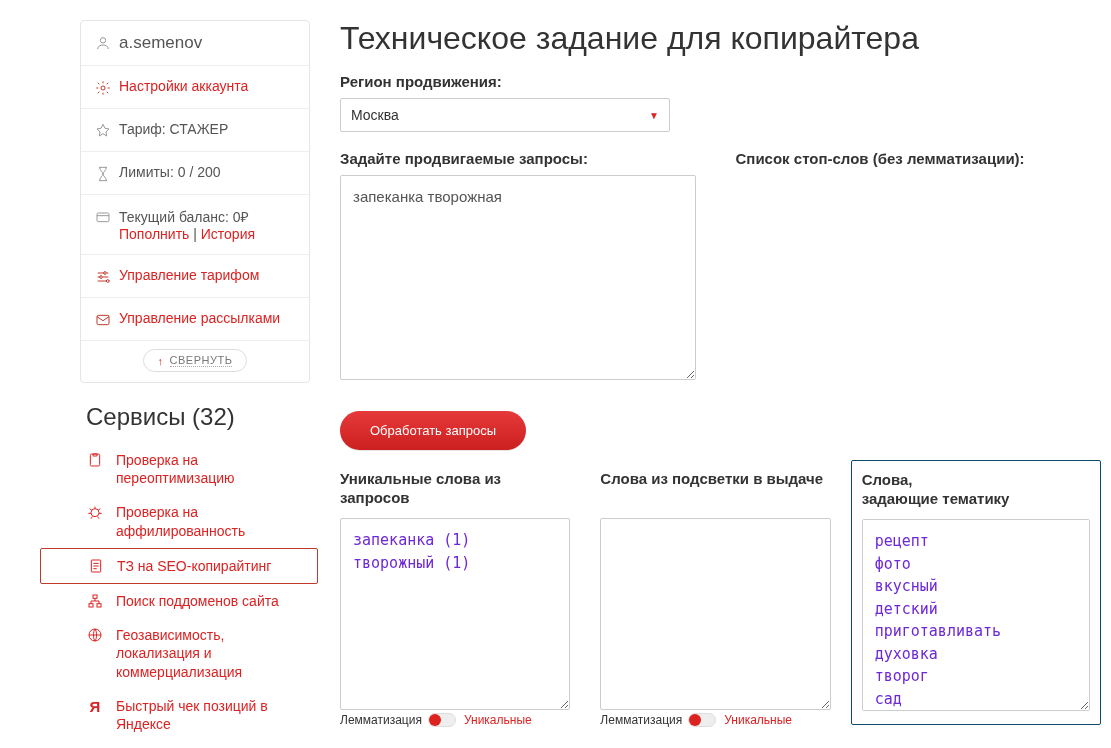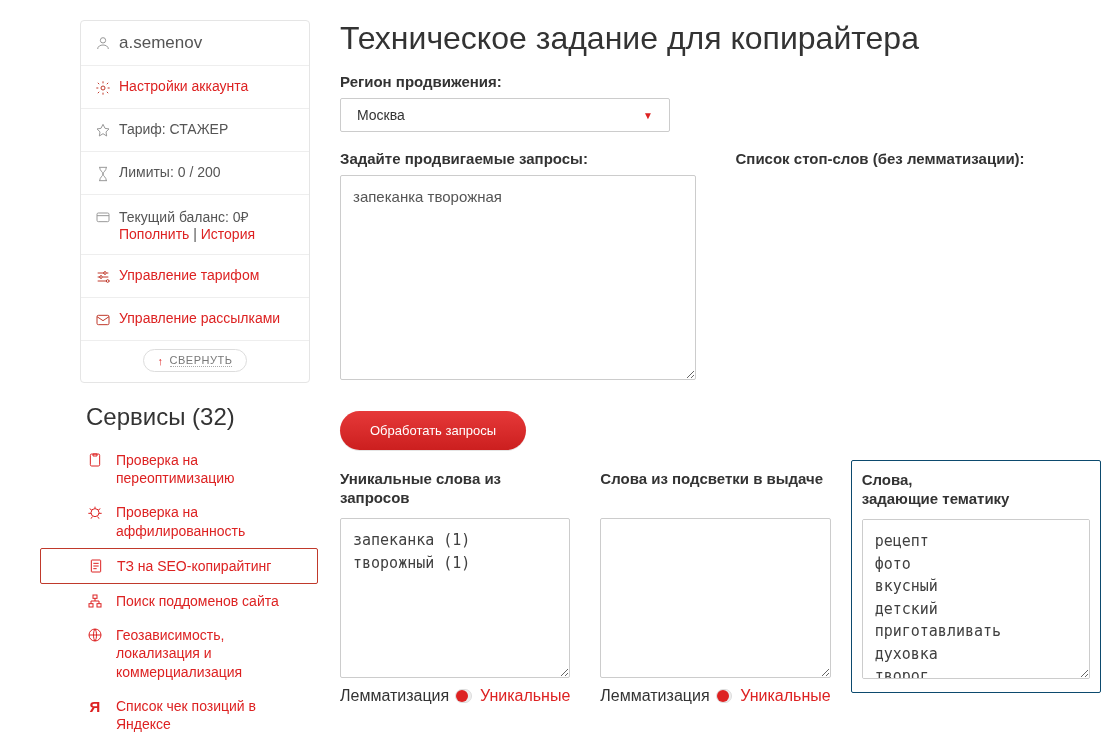--- a/index.html
+++ b/index.html
@@ -38,21 +38,21 @@
   .srv-row { display: flex; align-items: flex-start; gap: 12px; padding: 8px 6px; font-size: 14px; cursor: pointer; }
   .srv-icon { width: 18px; color: #d22; flex-shrink: 0; display: inline-flex; justify-content: center; margin-top: 1px; }
   .srv-label { color: #d22; line-height: 1.3; }
   .srv-row.highlight { border: 1px solid #c0392b; border-radius: 2px; margin-left: -40px; padding-left: 46px; margin-right: -8px; padding-right: 8px; }
 
   h1.page-title { font-size: 32px; font-weight: 400; color: #333; margin-bottom: 16px; }
   .field-label { font-weight: 700; font-size: 15px; color: #333; margin-bottom: 8px; }
   .region-select {
     width: 330px; height: 34px; border: 1px solid #ccc; border-radius: 2px;
     display: flex; align-items: center; justify-content: space-between;
-    padding: 0 16px; cursor: pointer; margin-bottom: 18px;
+    padding: 0 10px; cursor: pointer; margin-bottom: 18px;
   }
   .region-select .caret { color: #d22; font-size: 10px; }
 
   .row-2col { display: flex; gap: 40px; margin-bottom: 10px; }
   .col { flex: 1; }
   textarea.ta {
     width: 100%; border: 1px solid #ccc; border-radius: 2px;
     padding: 10px 12px; font-family: inherit; font-size: 15px; color: #555;
     resize: both; line-height: 1.5;
   }
@@ -65,28 +65,28 @@
     padding: 12px 30px; font-size: 13px; cursor: pointer;
     margin: 18px 0 20px 0;
     box-shadow: 0 1px 0 rgba(0,0,0,0.1);
     text-align: center;
   }
 
   .row-3col { display: flex; gap: 30px; margin-bottom: 6px; }
   .col3 { flex: 1; min-width: 0; }
   .section-label { font-weight: 700; font-size: 15px; color: #333; margin-bottom: 8px; min-height: 40px; line-height: 1.25; }
   .result-box {
-    width: 100%; height: 160px; border: 1px solid #ccc; border-radius: 2px;
-    padding: 10px 12px; font-size: 15px; color: #404040; line-height: 1.5;
+    width: 100%; height: 192px; border: 1px solid #ccc; border-radius: 2px;
+    padding: 10px 12px; font-size: 15px; color: #6d28d9; line-height: 1.5;
     overflow-y: scroll; resize: both;
   }
 
   .col3-wrap.highlighted { border: 1px solid #0c4a6e; padding: 10px; margin: -10px; border-radius: 2px; }
 
-  .toggle-row { display: flex; align-items: center; gap: 6px; font-size: 16px; margin-top: 6px; color: #333; }
+  .toggle-row { display: flex; align-items: center; gap: 6px; font-size: 12px; margin-top: 0; color: #333; }
   .toggle {
     width: 28px; height: 14px; border-radius: 8px; background: #eee;
     position: relative; display: inline-block; border: 1px solid #ddd;
   }
   .toggle .dot {
     width: 12px; height: 12px; border-radius: 50%; background: #d22;
     position: absolute; top: 0; left: 0;
   }
   .toggle-state { color: #d22; margin-left: 2px; }
 
@@ -225,21 +225,21 @@
           <svg viewBox="0 0 24 24" fill="none" stroke="currentColor" stroke-width="1.5">
               <circle cx="12" cy="12" r="9"></circle>
               <path d="M3 12h18M12 3c3 3 3 15 0 18M12 3c-3 3-3 15 0 18"></path>
             </svg>
         </span>
         <span class="srv-label">Геозависимость, локализация и коммерциализация</span>
       </div>
 
       <div class="srv-row">
         <span class="srv-icon" style="font-weight:700;font-size:15px;color:#d22;">Я</span>
-        <span class="srv-label">Список чек позиций в Яндексе</span>
+        <span class="srv-label">Быстрый чек позиций в Яндексе</span>
       </div>
 
       <div class="srv-row">
         
         
       </div>
     </div>
   </div>
 
   <div class="main">

